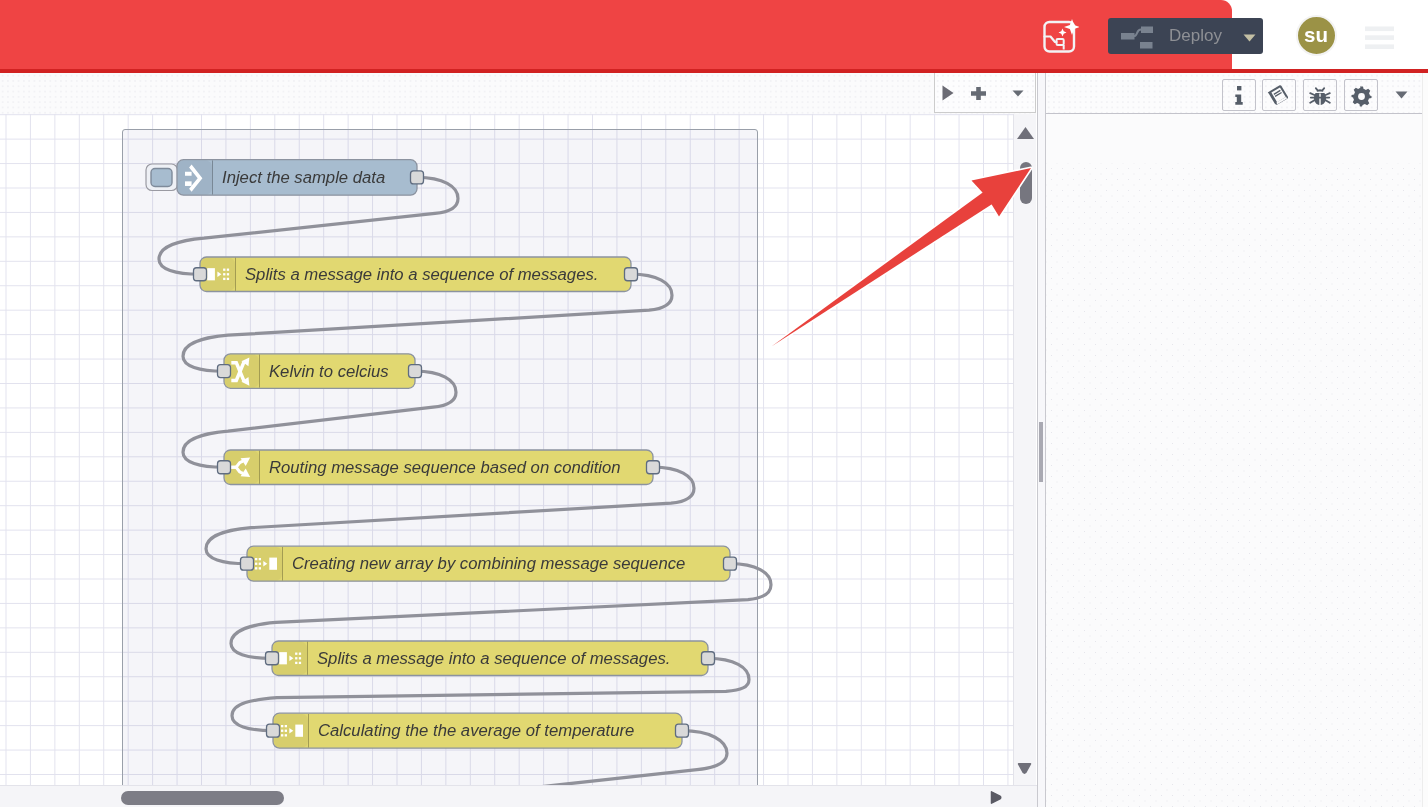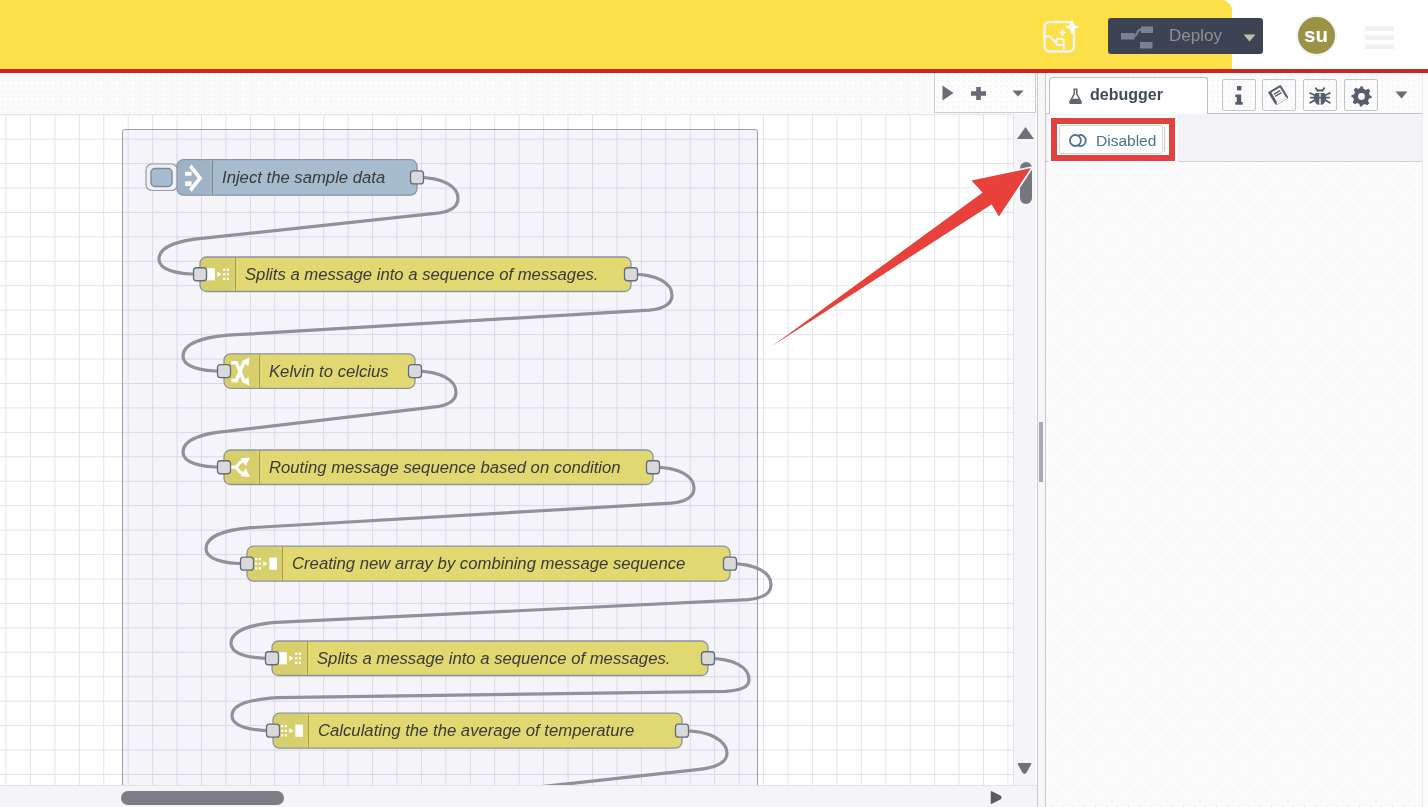--- a/index.html
+++ b/index.html
@@ -1,18 +1,18 @@
 <!DOCTYPE html>
 <html><head>
 <meta charset="utf-8">
 <style>
   html,body{margin:0;padding:0;width:1428px;height:807px;overflow:hidden;background:#fff;
     font-family:"Liberation Sans",sans-serif;}
   .abs{position:absolute;}
-  #header{left:0;top:0;width:1232px;height:69px;background:#fde047;border-top-right-radius:11px;}
+  #header{left:0;top:0;width:1232px;height:69px;background:#ef4444;border-top-right-radius:11px;}
   #redline{left:0;top:69px;width:1428px;height:3.5px;background:#d12222;}
   #tabstrip{left:0;top:72.5px;width:1036px;height:41.3px;background:#fbfbfc;
     background-image:radial-gradient(#f2f2f5 0.9px, transparent 1px);background-size:5.3px 5.3px;}
   #tabtoolbar{left:934px;top:72.5px;width:102px;height:40.3px;background:#fdfdfe;
     background-image:radial-gradient(#f2f2f5 0.9px, transparent 1px);background-size:5.3px 5.3px;
     border:1px solid #ccc;border-top:none;box-sizing:border-box;}
   #canvas{left:0;top:113.8px;width:1012.6px;height:671.4px;background:#fff;overflow:hidden;
     background-image:
       linear-gradient(90deg,#e2e2ee 0,#e2e2ee 1px,transparent 1px),
       linear-gradient(180deg,#e2e2ee 0,#e2e2ee 1px,transparent 1px);
@@ -238,27 +238,20 @@
 <div class="abs" id="hscroll">
   <div class="abs" style="left:120.5px;top:5px;width:163px;height:13.5px;border-radius:7px;background:#7d7d86;"></div>
   <svg class="abs" style="left:990px;top:4px;" width="12" height="15" viewBox="0 0 12 15">
       <path d="M1.5 1.8 L10 6.2 A1.5 1.5 0 0 1 10 8.8 L1.5 13.2 Z" fill="#5a5a64" stroke="#5a5a64" stroke-width="1.5" stroke-linejoin="round"></path>
     </svg>
 </div>
 <div class="abs" id="separator"></div>
 <div class="abs" id="sepgrip"></div>
 <div class="abs" id="sidebar">
   <div class="abs" id="sbtop"></div>
-  <div class="abs" id="sbtab">
-    <svg class="abs" style="left:18px;top:10px;" width="15" height="16.5" viewBox="0 0 17 19">
-      <path d="M6.2 1.5 L10.8 1.5 M7 1.5 L7 7 L2 16 A1.6 1.6 0 0 0 3.4 18 L13.6 18 A1.6 1.6 0 0 0 15 16 L10 7 L10 1.5" fill="none" stroke="#5d646e" stroke-width="1.7"></path>
-      <path d="M4.6 12.5 L12.4 12.5 L14.6 16.6 A0.8 0.8 0 0 1 13.9 17.4 L3.1 17.4 A0.8 0.8 0 0 1 2.4 16.6 Z" fill="#5d646e"></path>
-    </svg>
-    <span style="position:absolute;left:40px;top:8.5px;">debugger</span>
-  </div>
   <div class="abs sbbtn" style="left:176px;">
     <svg style="margin-top:6px;" width="8" height="19" viewBox="0 0 8 19">
       <rect x="2" y="0" width="4.4" height="4.4" fill="#555d68"></rect>
       <path d="M0.3 8.5 L6.2 8.5 L6.2 16 L7.7 16 L7.7 18.8 L0.3 18.8 L0.3 16 L1.8 16 L1.8 11 L0.3 11 Z" fill="#555d68"></path>
     </svg>
   </div>
   <div class="abs sbbtn" style="left:215.5px;">
     <svg style="margin-top:5px;" width="23" height="22" viewBox="0 0 23 22">
       <g transform="translate(11.5,10.5) rotate(-31)">
         <path d="M-7.2,-8.2 L5.8,-8.2 C7,-8.2 7.4,-7.6 7.4,-6.6 L7.4,5.4 C7.4,6.6 7,7.2 5.8,7.2 L-4.6,7.2 C-6.4,7.2 -7.4,6.4 -7.4,4.9 L-7.4,-6.4 C-7.4,-7.6 -8.2,-8.2 -7.2,-8.2 Z" fill="#565e69"></path>
@@ -281,31 +274,20 @@
   </div>
   <div class="abs sbbtn" style="left:298px;">
     <svg style="margin-top:6px;" width="21" height="21" viewBox="0 0 21 21">
       <path d="M9 0.5 L12 0.5 L12.6 3.1 A7.8 7.8 0 0 1 14.8 4.0 L17.2 2.7 L19.3 4.8 L18 7.2 A7.8 7.8 0 0 1 18.9 9.4 L20.5 9.9 L20.5 12 L17.9 12.6 A7.8 7.8 0 0 1 17 14.8 L18.3 17.2 L16.2 19.3 L13.8 18 A7.8 7.8 0 0 1 11.6 18.9 L11 20.5 L8.9 20.5 L8.4 17.9 A7.8 7.8 0 0 1 6.2 17 L3.8 18.3 L1.7 16.2 L3 13.8 A7.8 7.8 0 0 1 2.1 11.6 L0.5 11 L0.5 8.9 L3.1 8.4 A7.8 7.8 0 0 1 4 6.2 L2.7 3.8 L4.8 1.7 L7.2 3 A7.8 7.8 0 0 1 9.4 2.1 Z" fill="#565e69"></path>
       <circle cx="10.5" cy="10.5" r="3.4" fill="#fbfbfc"></circle>
     </svg>
   </div>
   <svg class="abs" style="left:349px;top:18.5px;" width="13" height="8" viewBox="0 0 13 8">
       <path d="M0.5 0.5 L12.5 0.5 L6.5 7.5 Z" fill="#666b74"></path>
     </svg>
-  <div class="abs" id="sbtoolbar">
-    <div class="abs redbox"></div>
-    <div class="abs" id="disbtn">
-      <svg class="abs" style="left:9px;top:8px;" width="21" height="13" viewBox="0 0 21 13">
-        <circle cx="6.4" cy="6.5" r="5.5" fill="none" stroke="#51708e" stroke-width="1.8"></circle>
-        <path d="M9.5 1.3 A 5.5 5.5 0 1 1 9.5 11.7" fill="none" stroke="#51708e" stroke-width="1.8"></path>
-      </svg>
-      <span style="position:absolute;left:36px;top:1px;">Disabled</span>
-    </div>
-    <div class="abs" style="left:117.5px;top:13px;width:1.5px;height:25px;background:#c9c9cf;"></div>
-  </div>
   <div class="abs" id="sbcontent"></div>
 </div>
 <svg class="abs" style="left:700px;top:130px;z-index:50;" width="380" height="240" viewBox="700 130 380 240">
   <g stroke="#fff" stroke-width="3.2" stroke-linejoin="round">
     <path d="M771.8,346.3 L985.8,190.3 L994.2,202.7 Z" fill="#e8413c"></path>
     <path d="M1031,168 L999,216.5 L988,198.5 L971.5,180.5 Z" fill="#e8413c"></path>
   </g>
   <path d="M771.8,346.3 L985.8,190.3 L994.2,202.7 Z" fill="#e8413c"></path>
   <path d="M1031,168 L999,216.5 L988,198.5 L971.5,180.5 Z" fill="#e8413c"></path>
 </svg>

